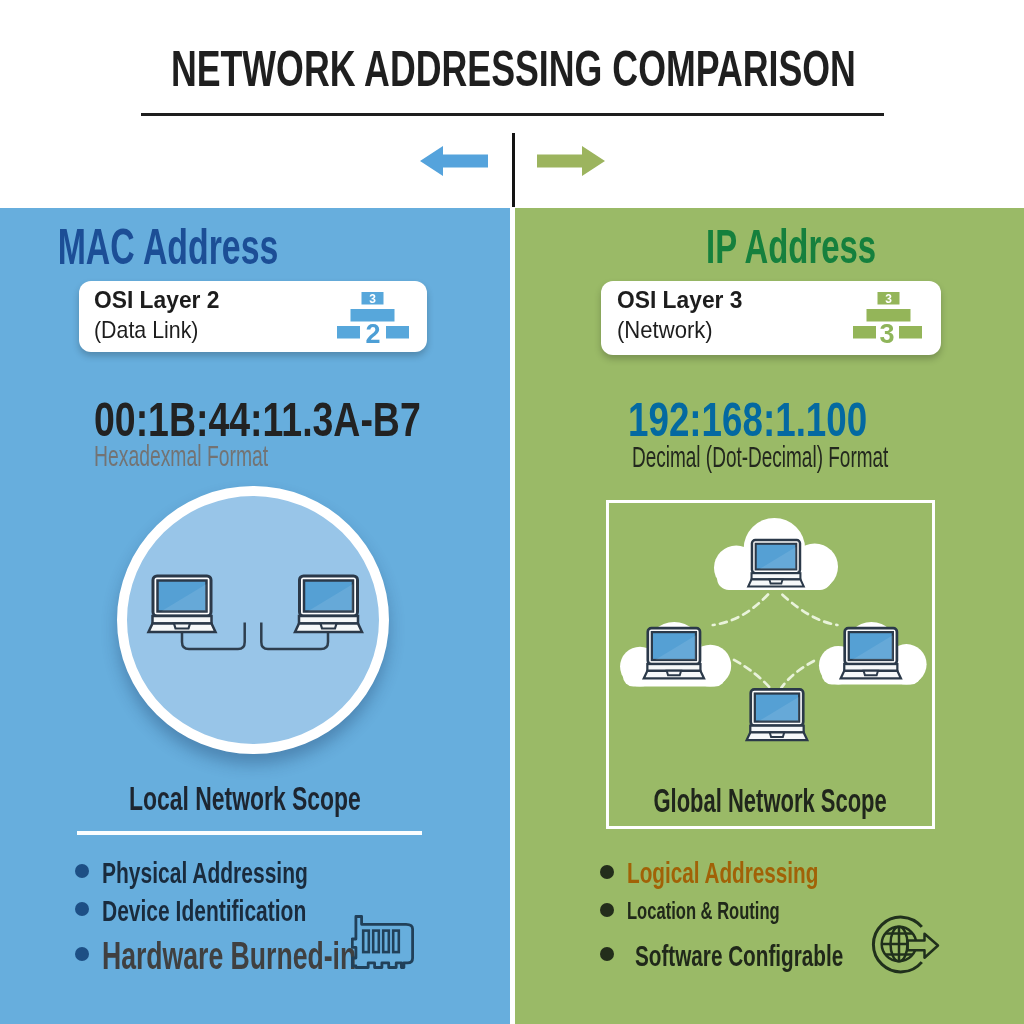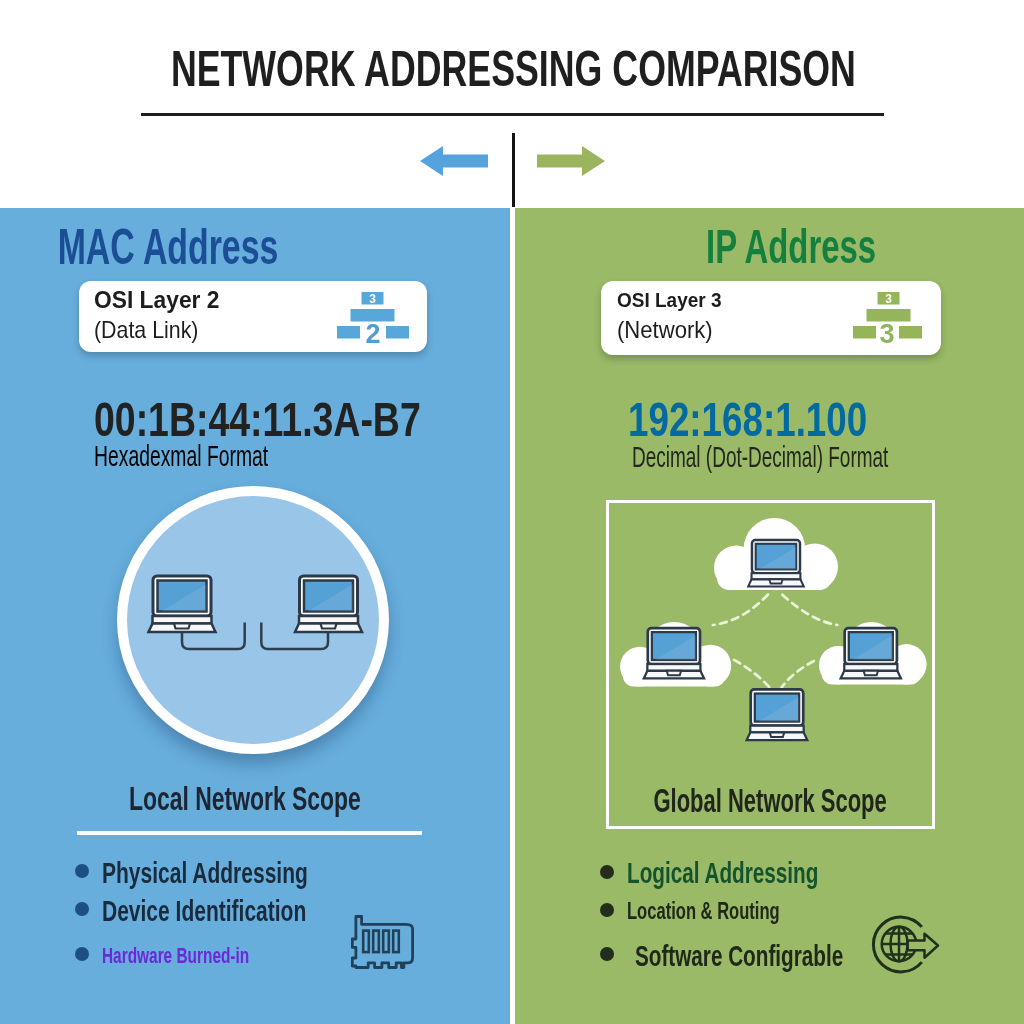--- a/index.html
+++ b/index.html
@@ -47,21 +47,21 @@
     <rect x="0" y="34" width="23" height="12.5"></rect>
     <rect x="49" y="34" width="23" height="12.5"></rect>
   </g>
   <text x="35.5" y="10.5" font-size="12" font-weight="bold" fill="#ffffff" text-anchor="middle">3</text>
   <text x="36" y="51" font-size="27" font-weight="bold" fill="#4d9fd6" text-anchor="middle">2</text>
 </svg>
 
 <div class="abs" style="left:94px;top:396.2px;font-size:48px;font-weight:bold;line-height:48px;color:#222222;white-space:nowrap;">
   <span class="lx" style="transform:scaleX(0.78);">00:1B:44:11.3A-B7</span>
 </div>
-<div class="abs" style="left:94px;top:441.2px;font-size:30px;line-height:30px;color:#000000;white-space:nowrap;">
+<div class="abs" style="left:94px;top:441.2px;font-size:30px;line-height:30px;color:#737373;white-space:nowrap;">
   <span class="lx" style="transform:scaleX(0.645);">Hexadexmal Format</span>
 </div>
 
 <div class="abs" style="left:117px;top:486px;width:252px;height:248px;background:#98c5e8;border:10px solid #ffffff;border-radius:50%;box-shadow:0 10px 16px rgba(15,40,80,0.30);"></div>
 
 <svg class="abs" style="left:116px;top:484px;" width="274" height="274" viewBox="0 0 274 274">
   <defs>
     <g id="lap">
       <rect x="6" y="1.5" width="58" height="40" rx="4" fill="#ffffff" stroke="#2b3949" stroke-width="3"></rect>
       <rect x="10.5" y="6" width="49" height="31" fill="#55a0d4" stroke="#2b3949" stroke-width="2.5"></rect>
@@ -84,42 +84,42 @@
 
 <div class="abs" style="left:75px;top:864px;width:14px;height:14px;border-radius:50%;background:#1d4f85;"></div>
 <div class="abs" style="left:102px;top:857.5px;font-size:30px;font-weight:bold;line-height:30px;color:#1a2b3d;white-space:nowrap;">
   <span class="lx" style="transform:scaleX(0.70);">Physical Addressing</span>
 </div>
 <div class="abs" style="left:75px;top:902px;width:14px;height:14px;border-radius:50%;background:#1d4f85;"></div>
 <div class="abs" style="left:102px;top:895.5px;font-size:30px;font-weight:bold;line-height:30px;color:#1a2b3d;white-space:nowrap;">
   <span class="lx" style="transform:scaleX(0.70);">Device Identification</span>
 </div>
 <div class="abs" style="left:75px;top:947px;width:14px;height:14px;border-radius:50%;background:#1d4f85;"></div>
-<div class="abs" style="left:102px;top:940.5px;font-size:22px;font-weight:bold;line-height:30px;color:#6d28d9;white-space:nowrap;">
+<div class="abs" style="left:102px;top:940.5px;font-size:38px;font-weight:bold;line-height:30px;color:#404040;white-space:nowrap;">
   <span class="lx" style="transform:scaleX(0.70);">Hardware Burned-in</span>
 </div>
 
 <svg class="abs" style="left:351px;top:915px;" width="63" height="56" viewBox="0 0 63 56">
   <path d="M4.9,52.5 V51 H1.3 V43 H4.9 V32.3 H1.3 V24 H4.9 V1.5 H10.6 V9.3 H55
            Q61.6,9.3 61.6,14 V43 Q61.6,47.9 56.5,47.9 H52.9 V52.5 H50.4 V47.9 H45.2 V52.5
            H37.7 V47.9 H30.9 V52.5 H23.6 V47.9 H17.2 V52.5 Z" fill="none" stroke="#214059" stroke-width="2.8" stroke-linejoin="round"></path>
   <g fill="none" stroke="#214059" stroke-width="2.6">
     <rect x="12.2" y="15.6" width="5.6" height="21.5"></rect>
     <rect x="22.2" y="15.6" width="5.6" height="21.5"></rect>
     <rect x="32.2" y="15.6" width="5.6" height="21.5"></rect>
     <rect x="42.2" y="15.6" width="5.6" height="21.5"></rect>
   </g>
 </svg>
 
 <div class="abs" style="left:515px;top:223.4px;width:553px;text-align:center;font-size:48px;font-weight:bold;line-height:48px;color:#15803d;white-space:nowrap;">
   <span class="cx" style="transform:scaleX(0.685);">IP Address</span>
 </div>
 
 <div class="abs" style="left:601px;top:281px;width:340px;height:74px;background:#ffffff;border-radius:12px;box-shadow:0 4px 7px rgba(0,0,0,0.22);"></div>
-<div class="abs" style="left:617px;top:288.2px;font-size:20px;font-weight:bold;line-height:24px;color:#1d1d1d;white-space:nowrap;">
+<div class="abs" style="left:617px;top:288.2px;font-size:24px;font-weight:bold;line-height:24px;color:#1d1d1d;white-space:nowrap;">
   <span class="lx" style="transform:scaleX(0.95);">OSI Layer 3</span>
 </div>
 <div class="abs" style="left:617px;top:318.2px;font-size:24px;line-height:24px;color:#1d1d1d;white-space:nowrap;">
   <span class="lx" style="transform:scaleX(0.92);">(Network)</span>
 </div>
 
 <svg class="abs" style="left:853px;top:292px;" width="73" height="53" viewBox="0 0 73 53">
   <g fill="#94b559">
     <rect x="24.5" y="0" width="22" height="12.5"></rect>
     <rect x="13.5" y="17" width="44" height="12.5"></rect>
@@ -162,21 +162,21 @@
   <use href="#cloud" transform="translate(210.2,121.1) scale(0.92)"></use>
   <use href="#lap" transform="translate(233.3,126.7) scale(0.9)"></use>
   <use href="#lap" transform="translate(139.3,188.1) scale(0.905)"></use>
 </svg>
 
 <div class="abs" style="left:516px;top:783.8px;width:509px;text-align:center;font-size:33px;font-weight:bold;line-height:33px;color:#20261c;white-space:nowrap;">
   <span class="cx" style="transform:scaleX(0.666);">Global Network Scope</span>
 </div>
 
 <div class="abs" style="left:600px;top:865px;width:14px;height:14px;border-radius:50%;background:#232d1b;"></div>
-<div class="abs" style="left:627px;top:857.5px;font-size:30px;font-weight:bold;line-height:30px;color:#14532d;white-space:nowrap;">
+<div class="abs" style="left:627px;top:857.5px;font-size:30px;font-weight:bold;line-height:30px;color:#a16207;white-space:nowrap;">
   <span class="lx" style="transform:scaleX(0.69);">Logical Addressing</span>
 </div>
 <div class="abs" style="left:600px;top:903px;width:14px;height:14px;border-radius:50%;background:#232d1b;"></div>
 <div class="abs" style="left:627px;top:895.5px;font-size:24px;font-weight:bold;line-height:30px;color:#20281a;white-space:nowrap;">
   <span class="lx" style="transform:scaleX(0.69);">Location &amp; Routing</span>
 </div>
 <div class="abs" style="left:600px;top:947px;width:14px;height:14px;border-radius:50%;background:#232d1b;"></div>
 <div class="abs" style="left:627px;top:940.5px;font-size:30px;font-weight:bold;line-height:30px;color:#20281a;white-space:nowrap;margin-left:8px;">
   <span class="lx" style="transform:scaleX(0.69);">Software Configrable</span>
 </div>

